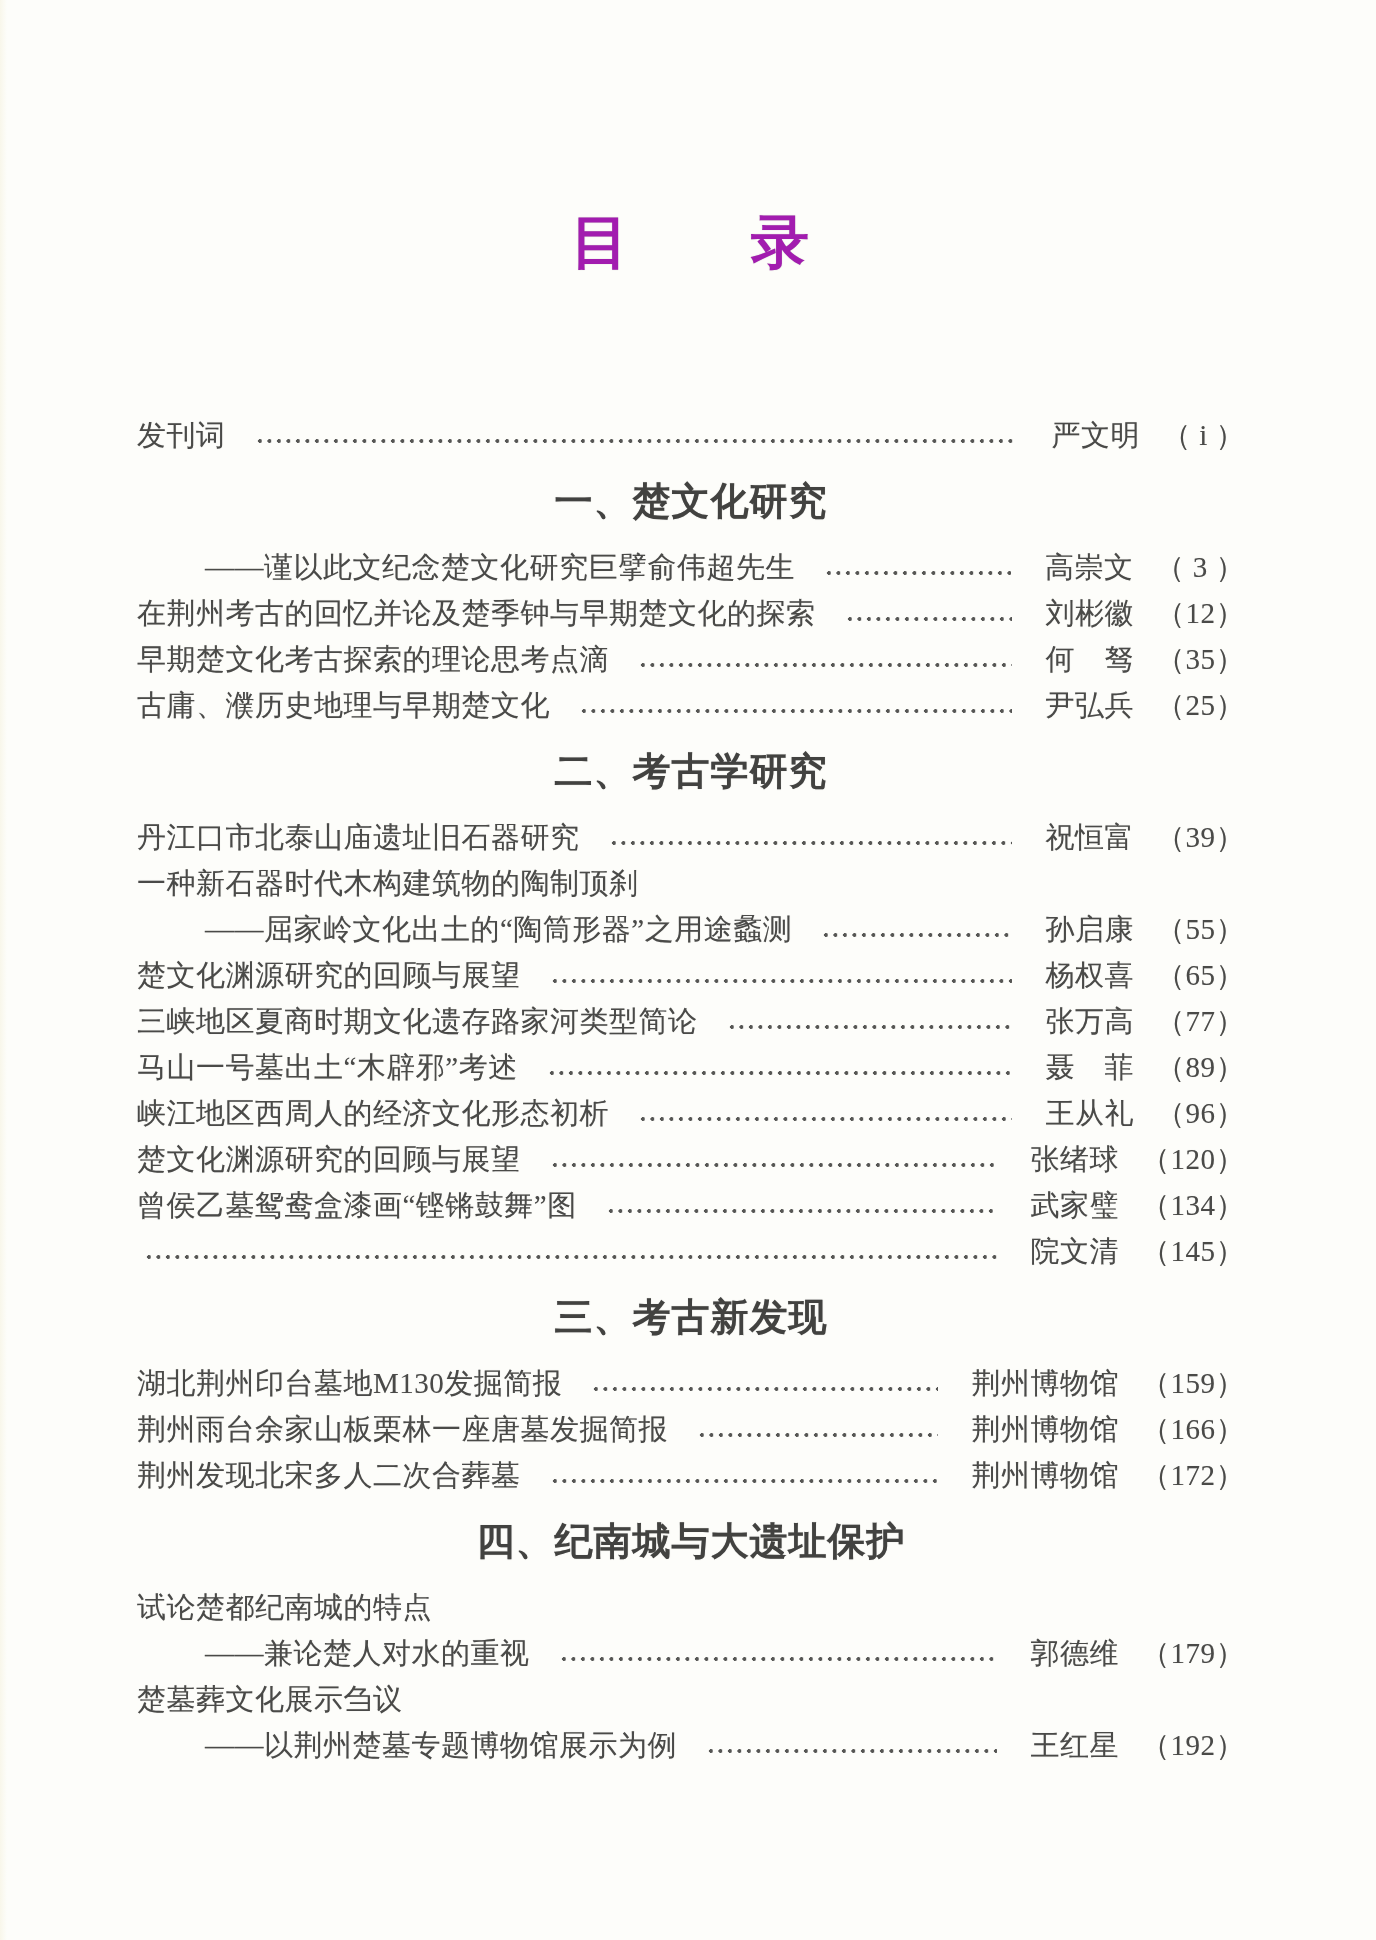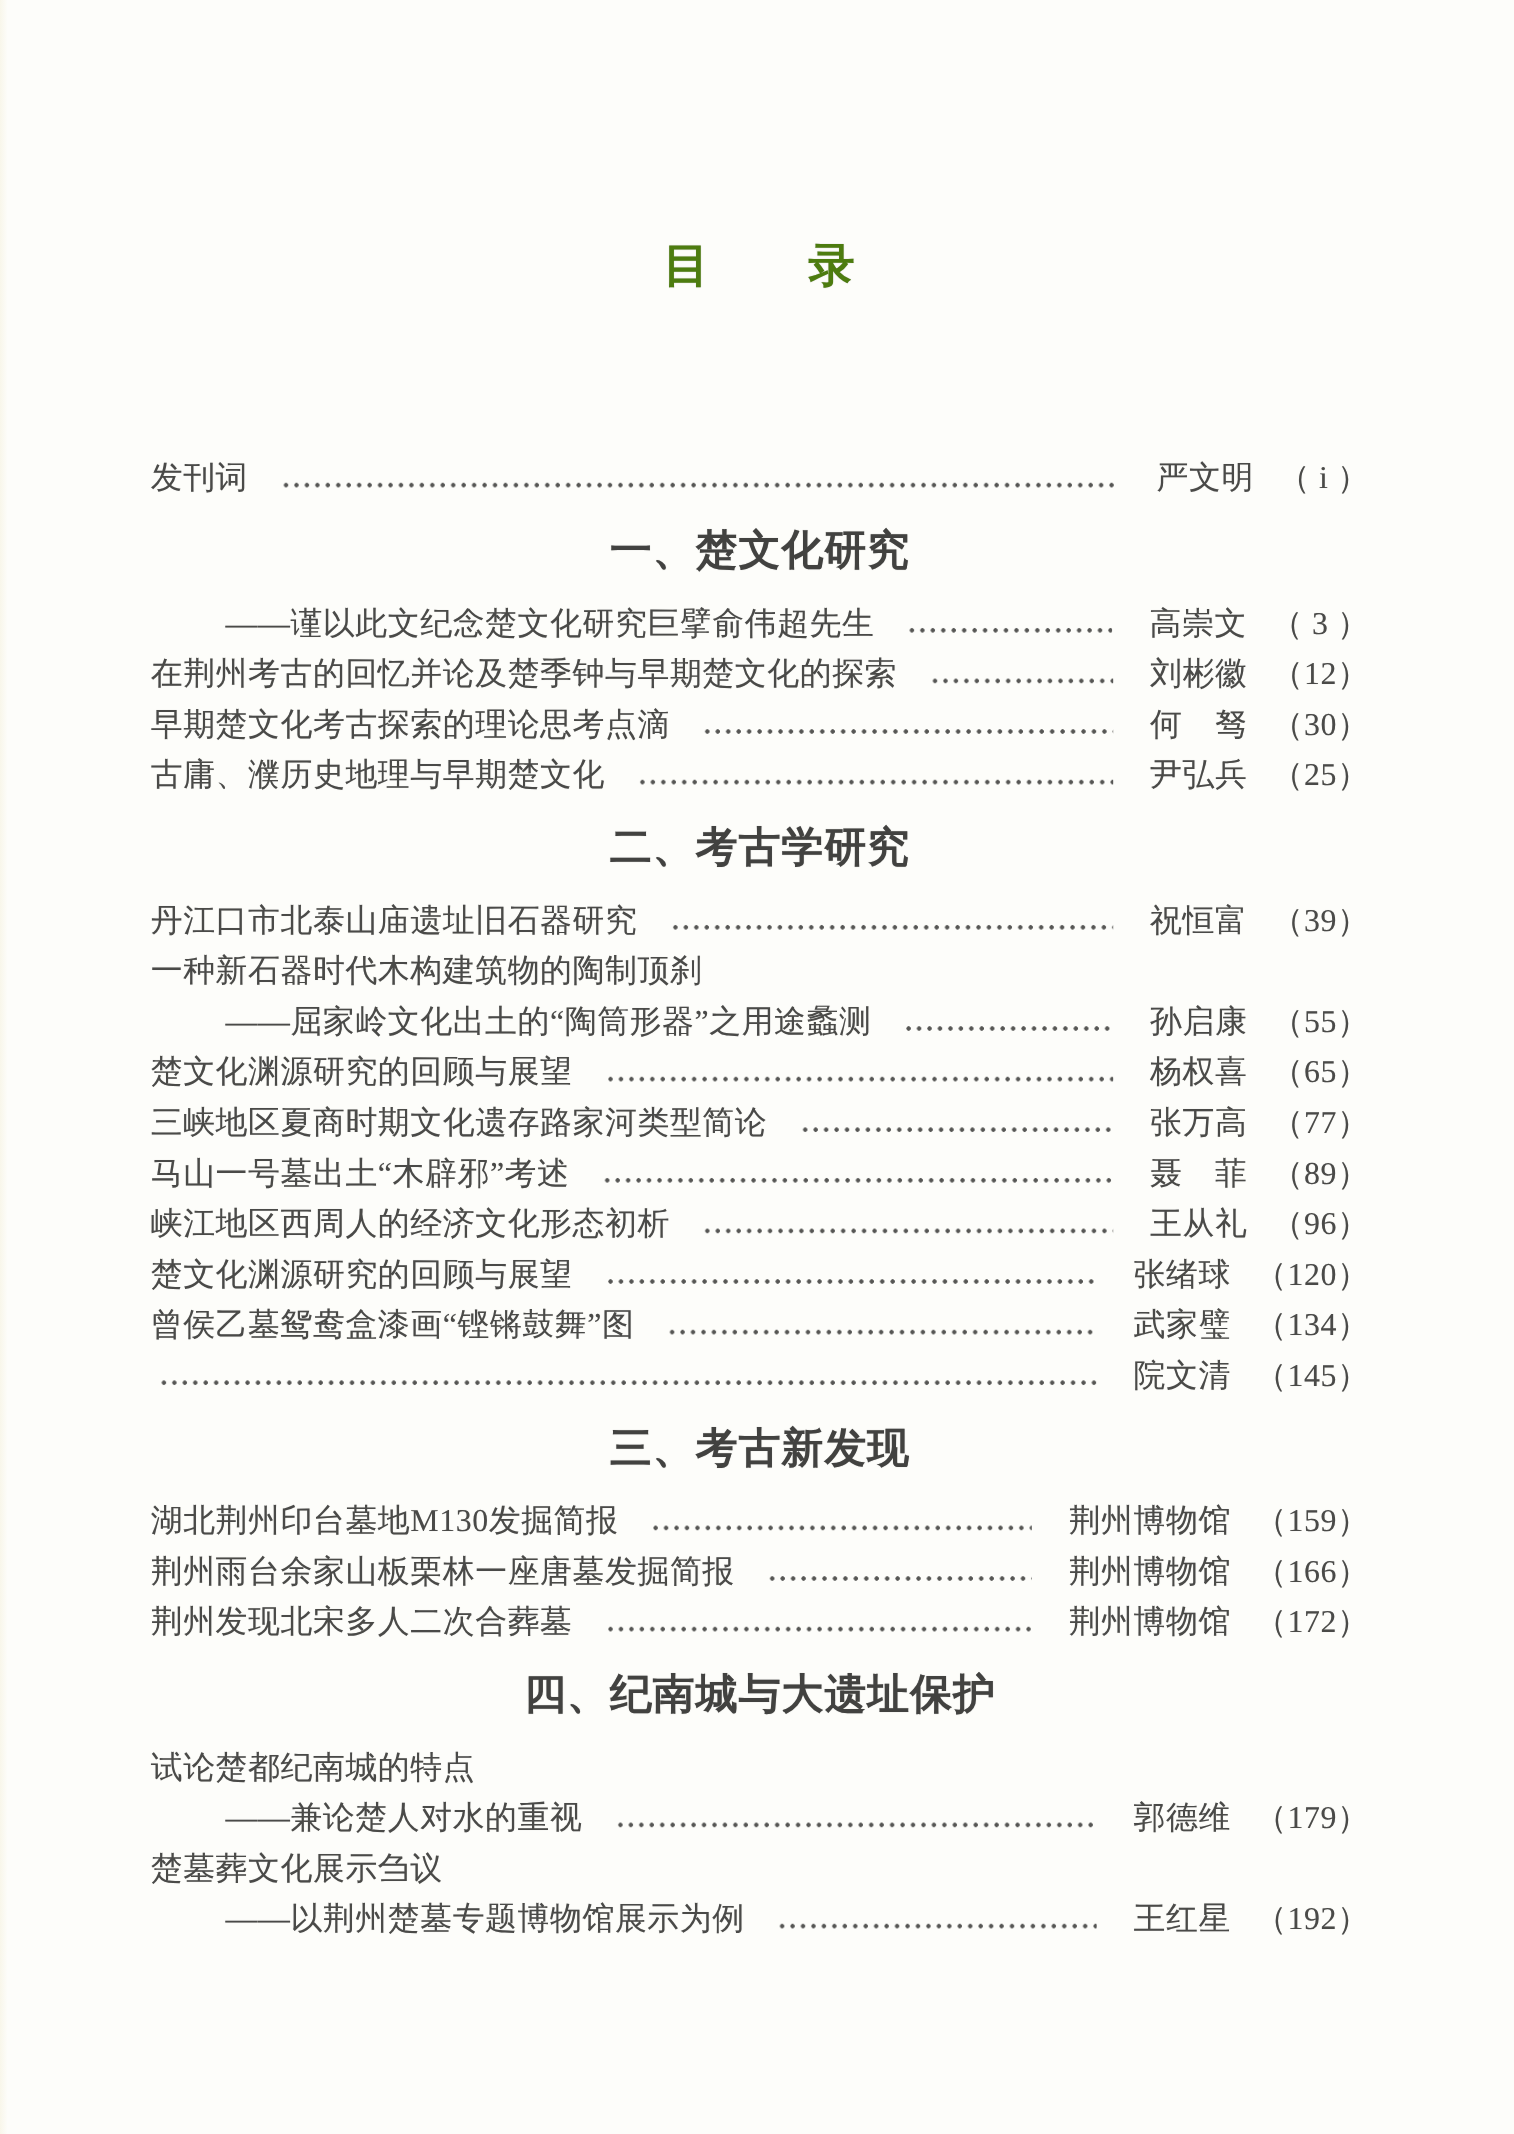--- a/index.html
+++ b/index.html
@@ -25,23 +25,23 @@
   
   .edge-tint{
     position:absolute;left:0;top:0;width:7px;height:1940px;
     background:linear-gradient(to right,#f6f3e2,rgba(246,243,226,0));
     opacity:.65;pointer-events:none;
   }
   .doc-title{
     margin-top:195px;
     height:95px;line-height:95px;
     text-align:center;
-    font-size:42px;
+    font-size:58px;
     font-weight:bold;
-    color:#4d7c0f;
+    color:#a21caf;
     letter-spacing:2px;
     text-shadow:0 0 1px rgba(62,62,60,.35);
   }
   .toc{
     margin-top:122px;
     font-size:29px;
   }
   .section-heading{
     margin:20px 0;
     height:46px;line-height:46px;
@@ -100,21 +100,21 @@
       <div class="row">
         <span class="etitle">在荆州考古的回忆并论及楚季钟与早期楚文化的探索</span>
         <span class="leader"></span>
         <span class="author">刘彬徽</span>
         <span class="pageno">（12）</span>
       </div>
       <div class="row">
         <span class="etitle">早期楚文化考古探索的理论思考点滴</span>
         <span class="leader"></span>
         <span class="author">何　驽</span>
-        <span class="pageno">（30）</span>
+        <span class="pageno">（35）</span>
       </div>
       <div class="row">
         <span class="etitle">古庸、濮历史地理与早期楚文化</span>
         <span class="leader"></span>
         <span class="author">尹弘兵</span>
         <span class="pageno">（25）</span>
       </div>
       <div class="section-heading">二、考古学研究</div>
       <div class="row">
         <span class="etitle">丹江口市北泰山庙遗址旧石器研究</span>

